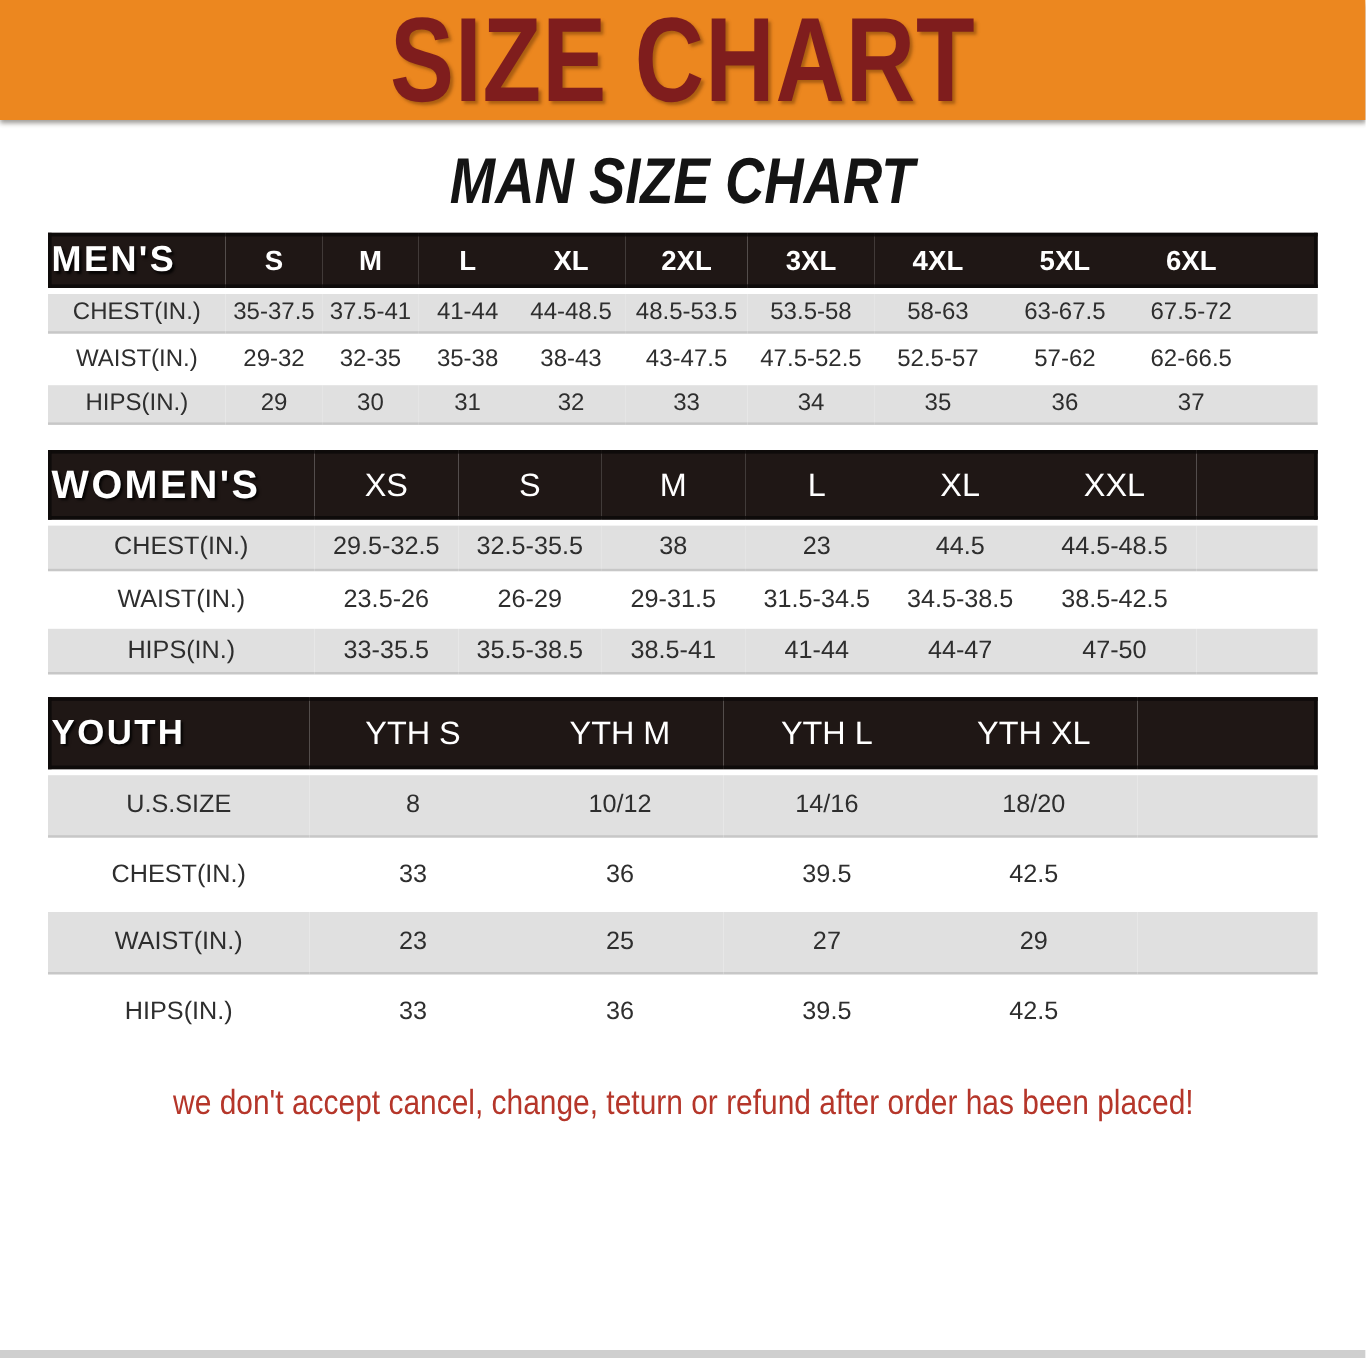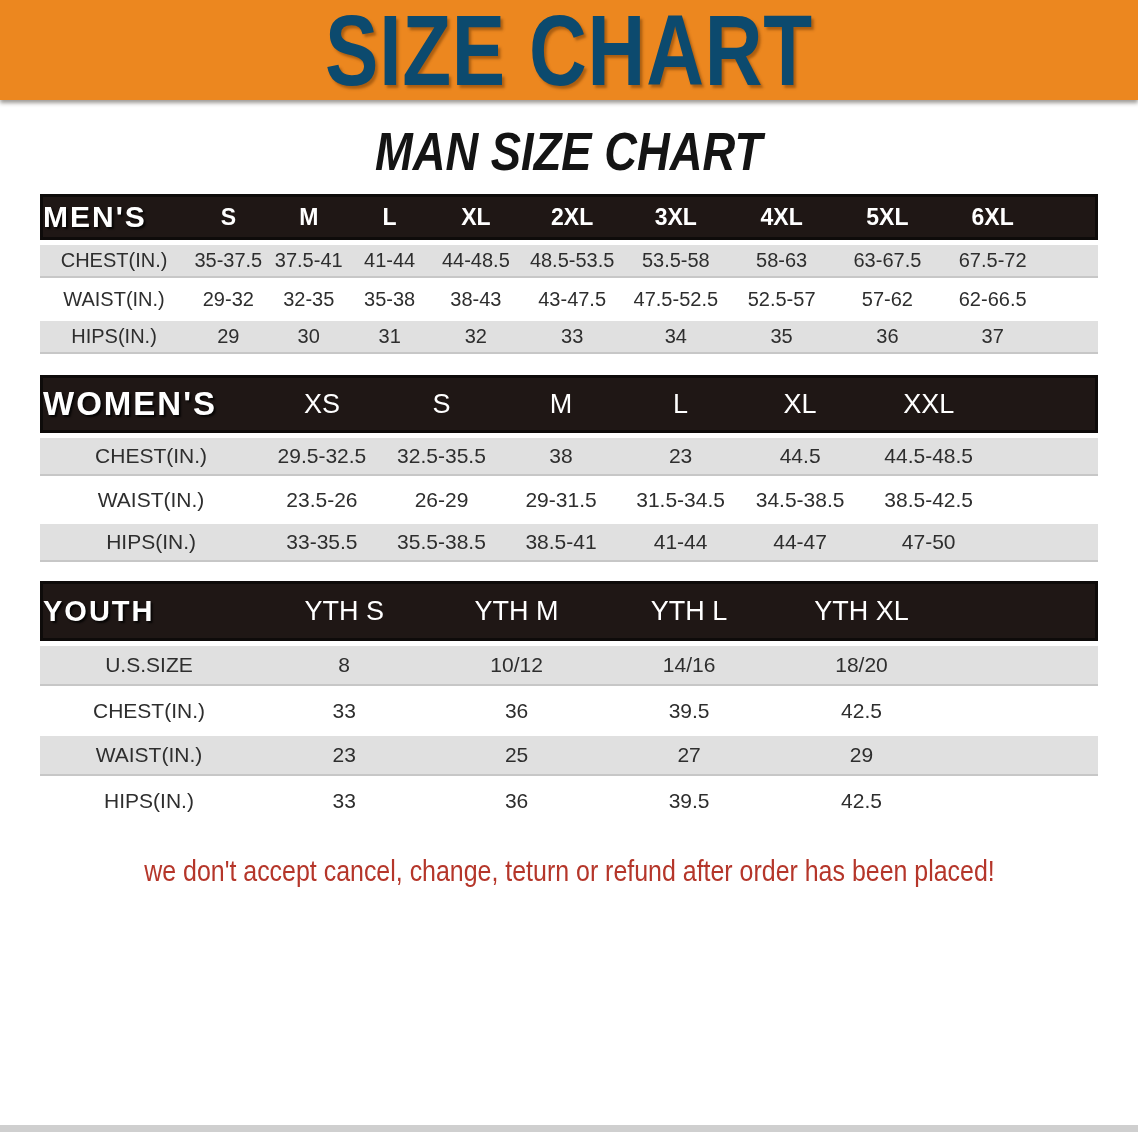--- a/index.html
+++ b/index.html
@@ -14,21 +14,21 @@
 
   
   .banner {
     height: 100px;
     background: #ec871f;
     display: flex; align-items: center; justify-content: center;
     box-shadow: 0 3px 4px rgba(40,30,20,0.45);
   }
   .banner h1 {
     font-size: 100px; line-height: 96px; font-weight: bold;
-    color: #0c4a6e; letter-spacing: 1px; white-space: nowrap;
+    color: #7f1d1d; letter-spacing: 1px; white-space: nowrap;
   }
   .banner h1 span {
     display: inline-block;
     transform: scaleX(0.80);
     text-shadow: 3px 3px 3px rgba(90,45,0,0.45);
   }
 
   
   h2.section-heading {
     text-align: center;
@@ -82,21 +82,21 @@
   #table-men   tbody td { height: 33px; font-size: 20px; }
 
   #table-women thead th { height: 58px; }
   #table-women thead th.corner { font-size: 33px; }
   #table-women thead th.colh   { font-size: 27px; font-weight: normal; }
   #table-women tbody td { height: 38px; font-size: 21px; }
 
   #table-youth thead th { height: 60px; }
   #table-youth thead th.corner { font-size: 29px; }
   #table-youth thead th.colh   { font-size: 27px; font-weight: normal; }
-  #table-youth tbody td { height: 40px; font-size: 21px; }
+  #table-youth tbody td { height: 52px; font-size: 21px; }
 
   
   .disclaimer {
     margin-top: 24px;
     text-align: center;
     font-size: 29px; line-height: 43px;
     white-space: nowrap;
   }
   .disclaimer p span { display: inline-block; transform: scaleX(0.86); }
 

